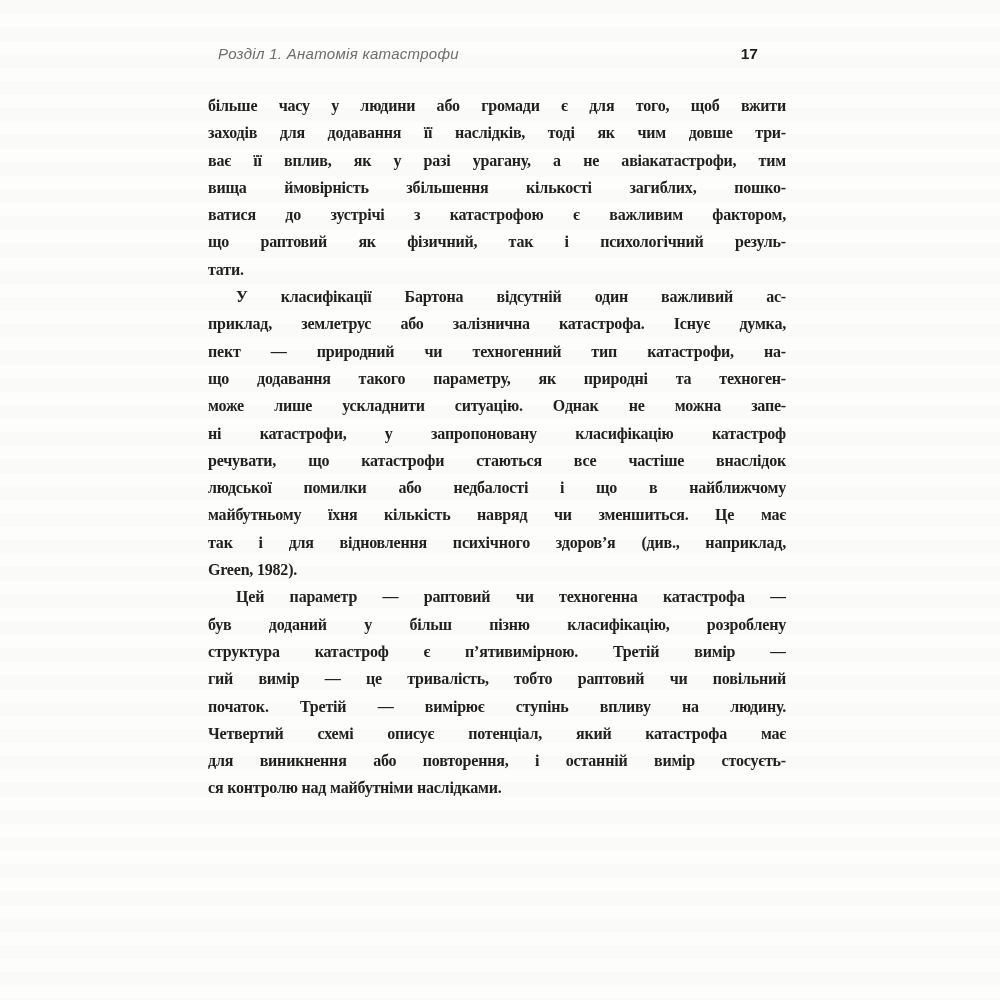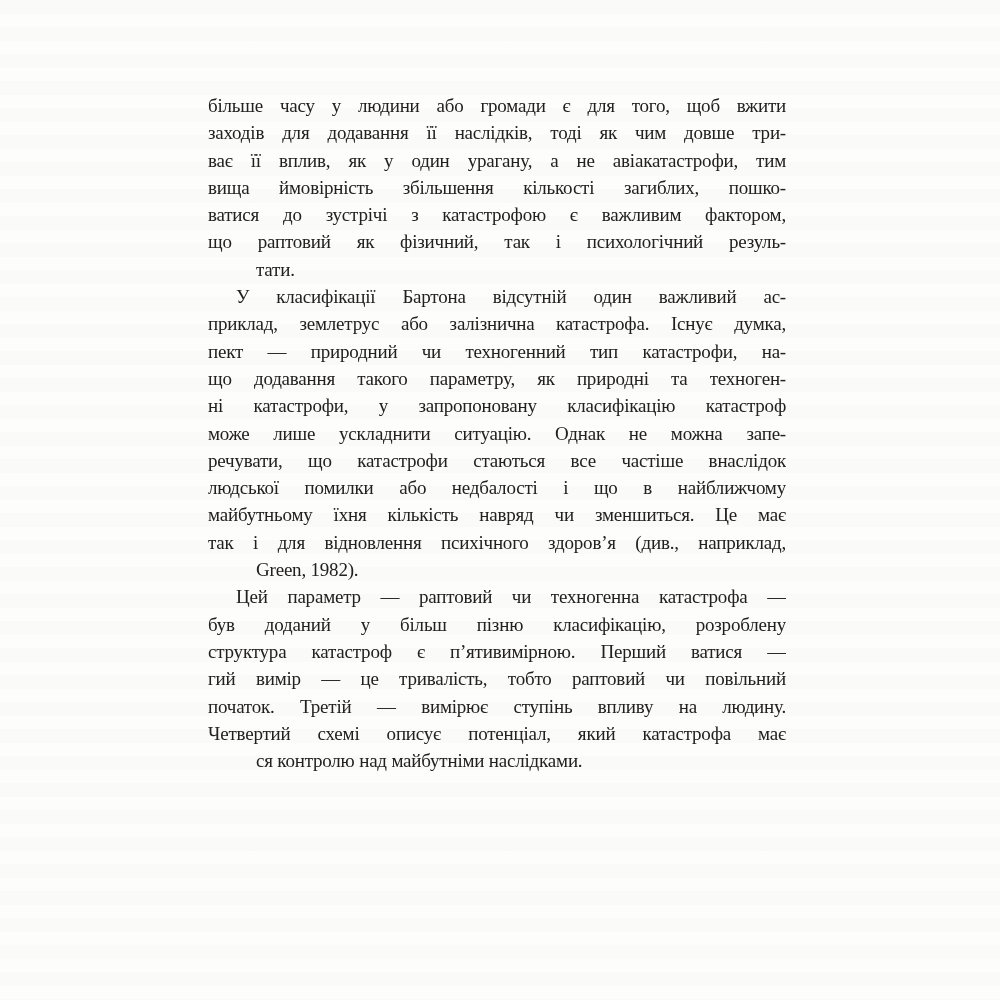--- a/index.html
+++ b/index.html
@@ -56,70 +56,75 @@
     left: 208px;
     top: 92px;
     width: 578px;
     color: #222120;
   }
   .para {
     margin: 0;
     padding: 0;
   }
   .line {
-    font-size: 19px;
+    font-size: 16px;
     line-height: 27.3px;
     letter-spacing: -0.2px;
     text-align: justify;
     text-align-last: justify;
     white-space: normal;
     overflow: hidden;
     height: 27.3px;
+    font-weight: bold;
   }
   .line.last {
     text-align-last: left;
-    margin-left: 48px;
   }
   .line.indent {
     text-indent: 28px;
   }
 </style>
 </head>
 <body>
 
 <div class="page">
 
+  <div class="running-header">
+    <span class="chapter-title">Розділ 1. Анатомія катастрофи</span>
+    <span class="page-number">17</span>
+  </div>
 
   <div class="body-text" id="body-text">
       <div class="para">
         <div class="line">більше часу у людини або громади є для того, щоб вжити</div>
         <div class="line">заходів для додавання її наслідків, тоді як чим довше три-</div>
-        <div class="line">ває її вплив, як у один урагану, а не авіакатастрофи, тим</div>
+        <div class="line">ває її вплив, як у разі урагану, а не авіакатастрофи, тим</div>
         <div class="line">вища ймовірність збільшення кількості загиблих, пошко-</div>
         <div class="line">ватися до зустрічі з катастрофою є важливим фактором,</div>
         <div class="line">що раптовий як фізичний, так і психологічний резуль-</div>
         <div class="line last">тати.</div>
       </div>
       <div class="para">
         <div class="line indent">У класифікації Бартона відсутній один важливий ас-</div>
         <div class="line">приклад, землетрус або залізнична катастрофа. Існує думка,</div>
         <div class="line">пект — природний чи техногенний тип катастрофи, на-</div>
         <div class="line">що додавання такого параметру, як природні та техноген-</div>
+        <div class="line">може лише ускладнити ситуацію. Однак не можна запе-</div>
         <div class="line">ні катастрофи, у запропоновану класифікацію катастроф</div>
-        <div class="line">може лише ускладнити ситуацію. Однак не можна запе-</div>
         <div class="line">речувати, що катастрофи стаються все частіше внаслідок</div>
         <div class="line">людської помилки або недбалості і що в найближчому</div>
         <div class="line">майбутньому їхня кількість навряд чи зменшиться. Це має</div>
         <div class="line">так і для відновлення психічного здоров’я (див., наприклад,</div>
         <div class="line last">Green, 1982).</div>
       </div>
       <div class="para">
         <div class="line indent">Цей параметр — раптовий чи техногенна катастрофа —</div>
         <div class="line">був доданий у більш пізню класифікацію, розроблену</div>
-        <div class="line">структура катастроф є п’ятивимірною. Перший ватися —</div>
+        <div class="line">структура катастроф є п’ятивимірною. Третій вимір —</div>
         <div class="line">гий вимір — це тривалість, тобто раптовий чи повільний</div>
         <div class="line">початок. Третій — вимірює ступінь впливу на людину.</div>
         <div class="line">Четвертий схемі описує потенціал, який катастрофа має</div>
+        <div class="line">для виникнення або повторення, і останній вимір стосуєть-</div>
         <div class="line last">ся контролю над майбутніми наслідками.</div>
       </div>
     </div>
 
 </div>
 
 </body></html>

